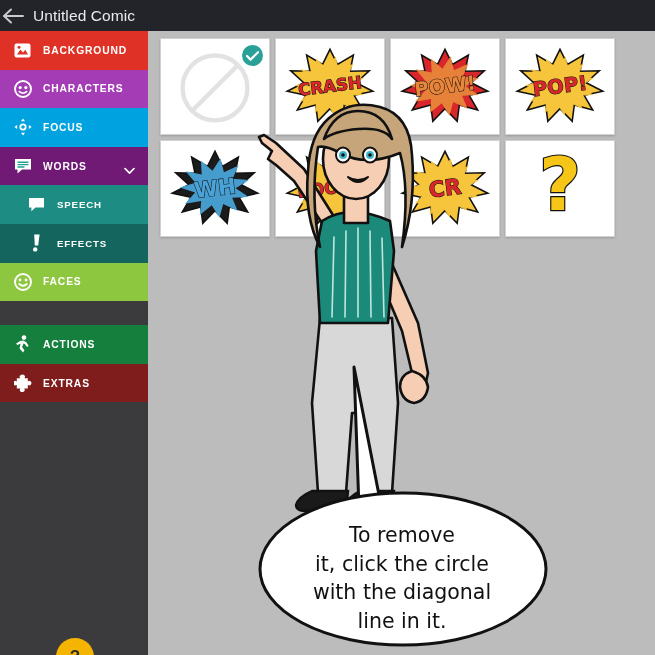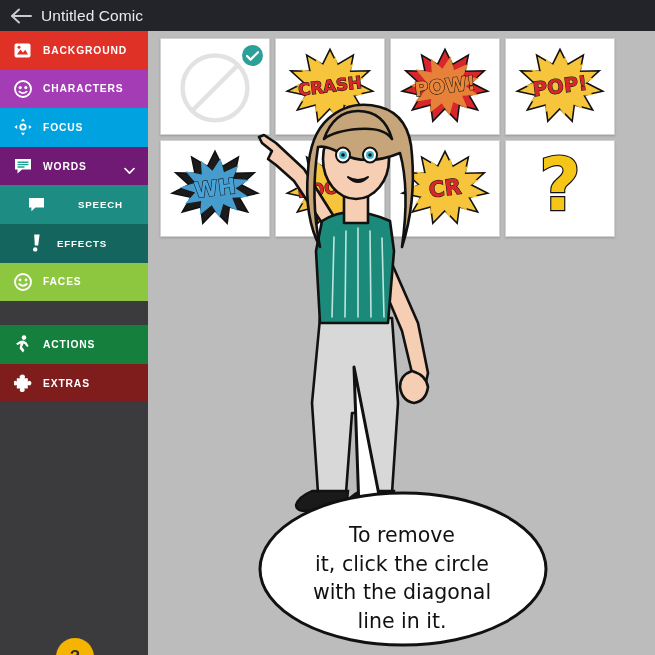--- a/index.html
+++ b/index.html
@@ -15,21 +15,21 @@
     overflow: hidden;
     background: #bcbcbc;
   }
 
   
   .header {
     position: absolute; top: 0; left: 0;
     width: 655px; height: 31px;
     background: #232429;
     display: flex; align-items: center;
-    padding-left: 8px;
+    padding-left: 0;
     z-index: 40;
   }
   .back-arrow {
     width: 26px; height: 26px;
     display: flex; align-items: center; justify-content: center;
     cursor: pointer;
   }
   .back-arrow svg { display: block; }
   .doc-title {
     color: #e9eaec;
@@ -214,21 +214,21 @@
                 <line x1="4" y1="6.6" x2="14" y2="6.6"></line>
                 <line x1="4" y1="9" x2="10" y2="9"></line>
               </g>
             </svg>
           </span>
           <span class="nav-label">WORDS</span>
           <span class="chevron"><svg width="11" height="7" viewBox="0 0 11 7">
               <path d="M1 1 L5.5 5.6 L10 1" fill="none" stroke="#ffffff" stroke-width="1.7" stroke-linecap="round" stroke-linejoin="round"></path>
             </svg></span>
         </div>
-        <div class="nav-item sub" style="background: rgb(29, 141, 131); gap: 21px;">
+        <div class="nav-item sub" style="background: rgb(29, 141, 131);">
           <span class="nav-icon">
             <svg width="17" height="15" viewBox="0 0 17 15">
               <path d="M1 1 h15 v9.6 h-8.6 l-4 3.6 v-3.6 h-2.4 Z" fill="#ffffff"></path>
             </svg>
           </span>
           <span class="nav-label">SPEECH</span>
         </div>
         <div class="nav-item sub" style="background: rgb(19, 101, 94);">
           <span class="nav-icon">
             <svg width="11" height="18" viewBox="0 0 11 18">

